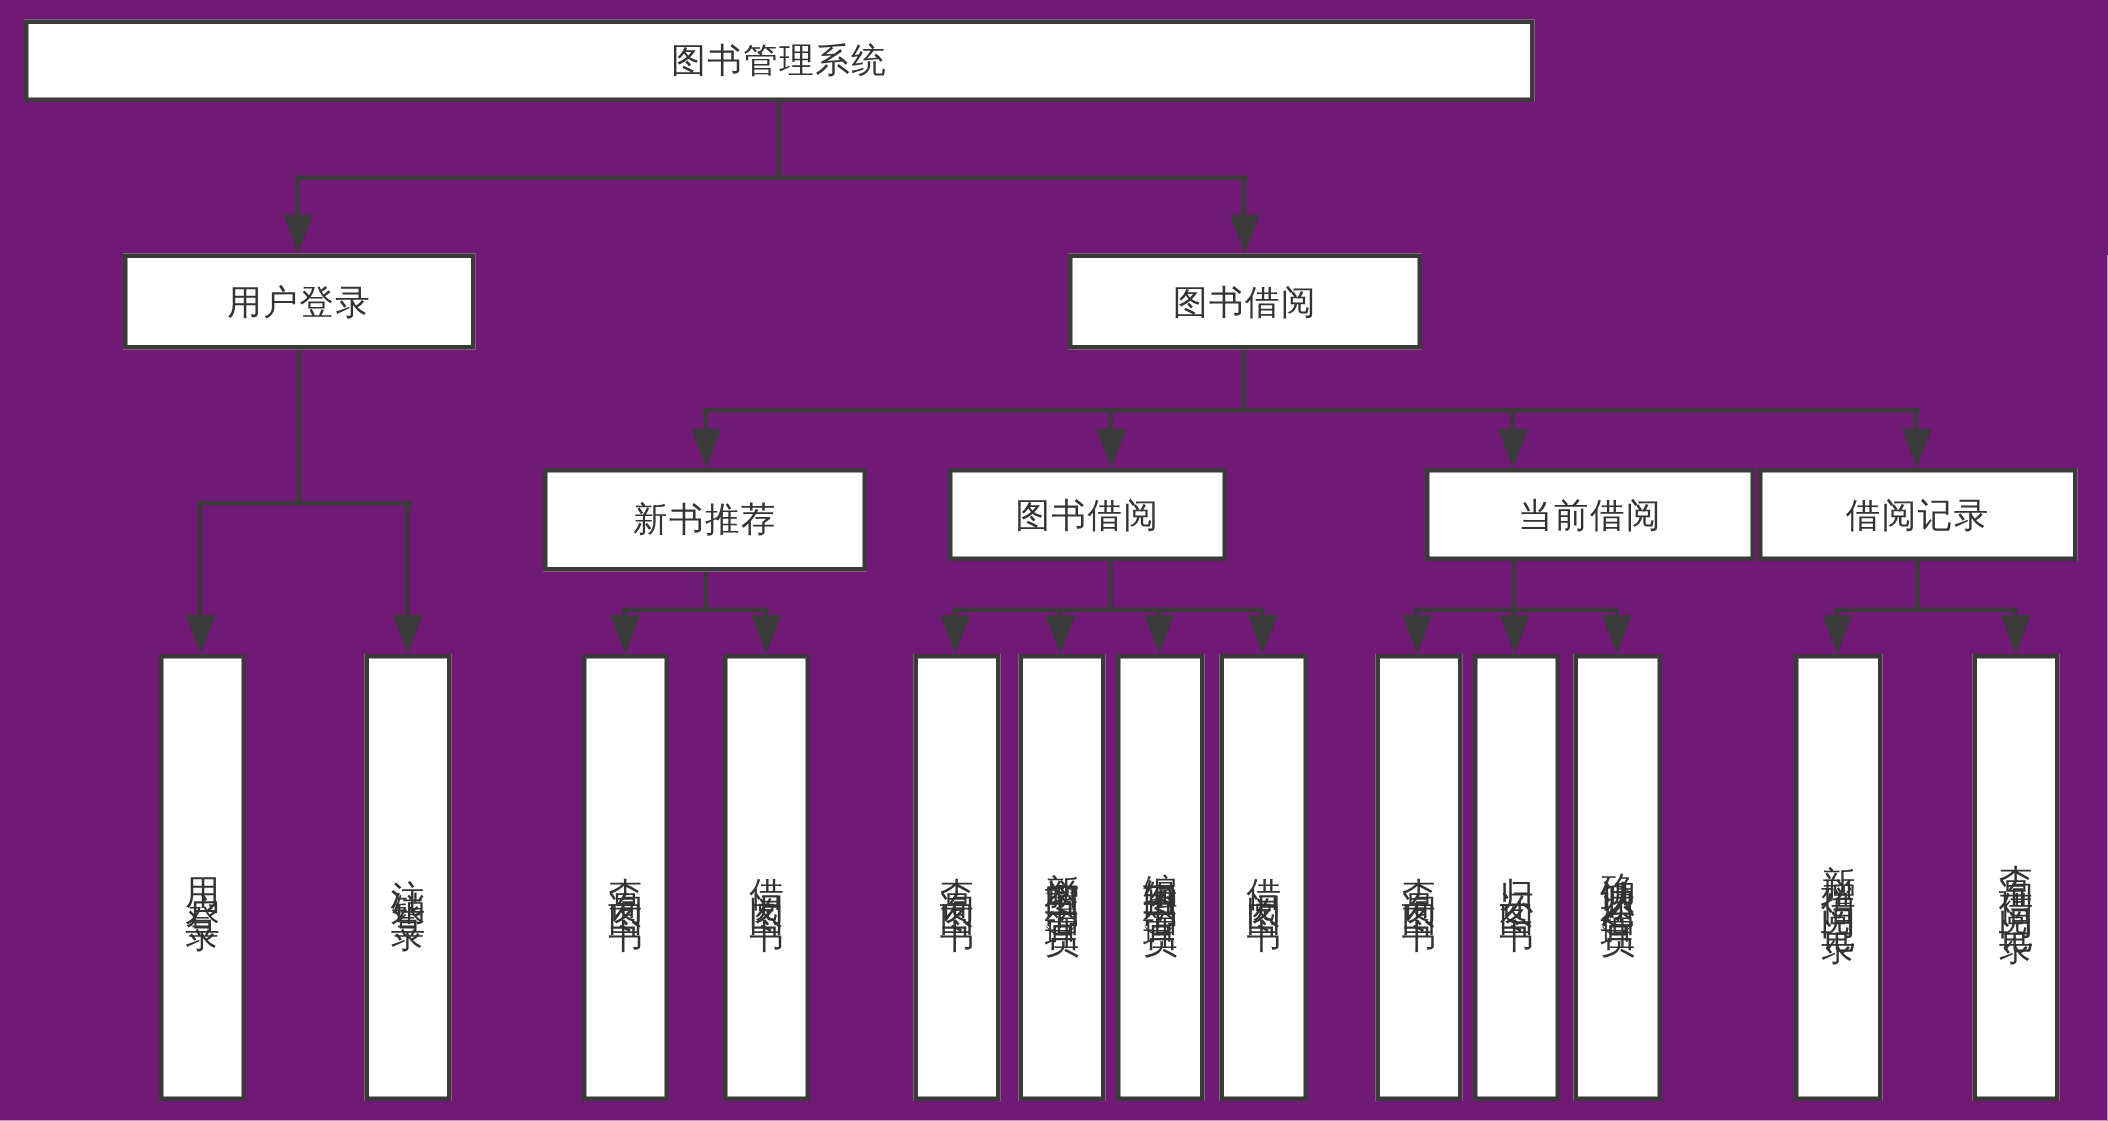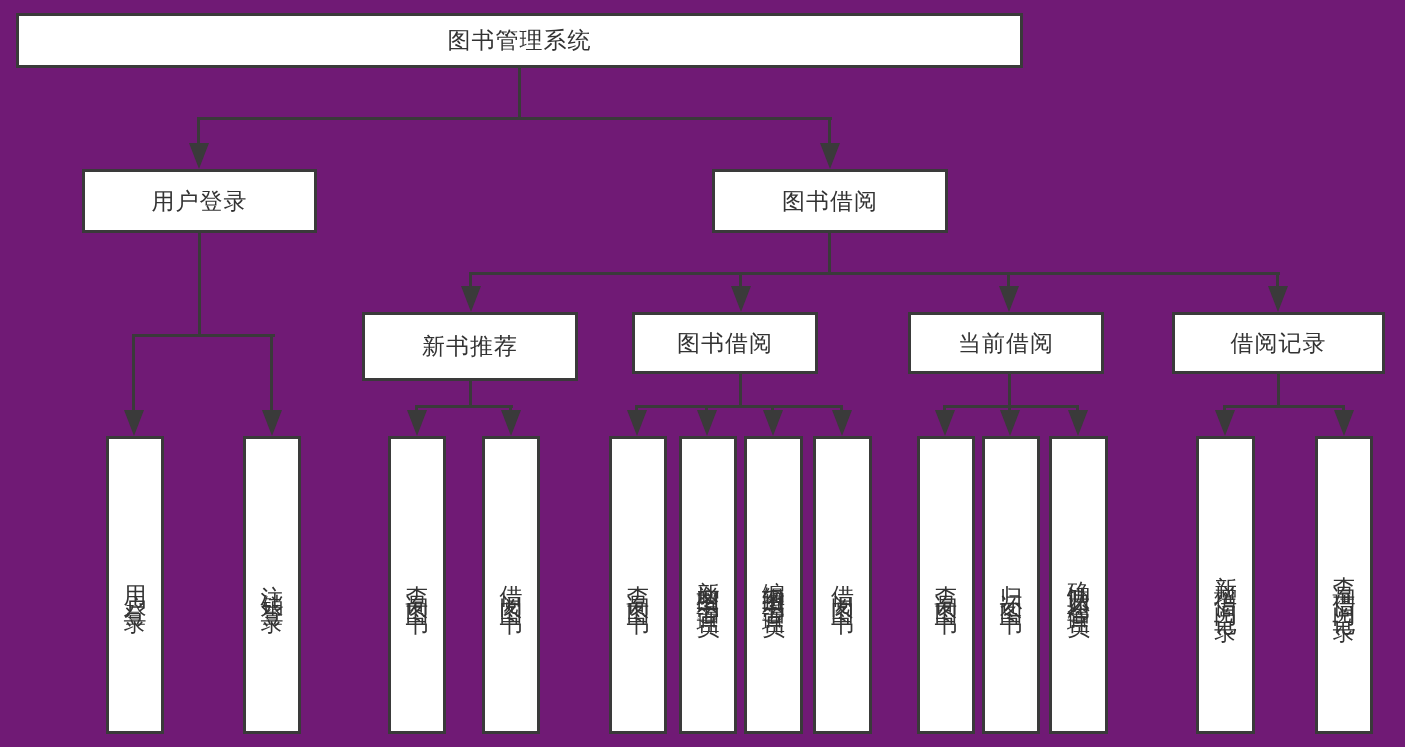--- a/index.html
+++ b/index.html
@@ -132,21 +132,21 @@
   <div class="arrow" style="left:1215px;top:405px;height:31px"></div>
   <div class="arrow" style="left:1334px;top:405px;height:31px"></div>
 
   <div class="node" style="left:16px;top:13px;width:1007px;height:55px">图书管理系统</div>
 
   <div class="node" style="left:82px;top:169px;width:235px;height:64px">用户登录</div>
   <div class="node" style="left:712px;top:169px;width:236px;height:64px">图书借阅</div>
 
   <div class="node" style="left:362px;top:312px;width:216px;height:69px">新书推荐</div>
   <div class="node" style="left:632px;top:312px;width:186px;height:62px">图书借阅</div>
-  <div class="node" style="left:908px;top:312px;width:196px;height:62px">当前借阅</div>
+  <div class="node" style="left:950px;top:312px;width:220px;height:62px">当前借阅</div>
   <div class="node" style="left:1172px;top:312px;width:213px;height:62px">借阅记录</div>
 
   <div class="node vnode" style="left:106px;top:436px;width:58px;height:298px">用户登录</div>
   <div class="node vnode" style="left:243px;top:436px;width:58px;height:298px">注销登录</div>
 
   <div class="node vnode" style="left:388px;top:436px;width:58px;height:298px">查询图书</div>
   <div class="node vnode" style="left:482px;top:436px;width:58px;height:298px">借阅图书</div>
 
   <div class="node vnode" style="left:609px;top:436px;width:58px;height:298px">查询图书</div>
   <div class="node vnode tight" style="left:679px;top:436px;width:58px;height:298px">新增图书（管理员）</div>

